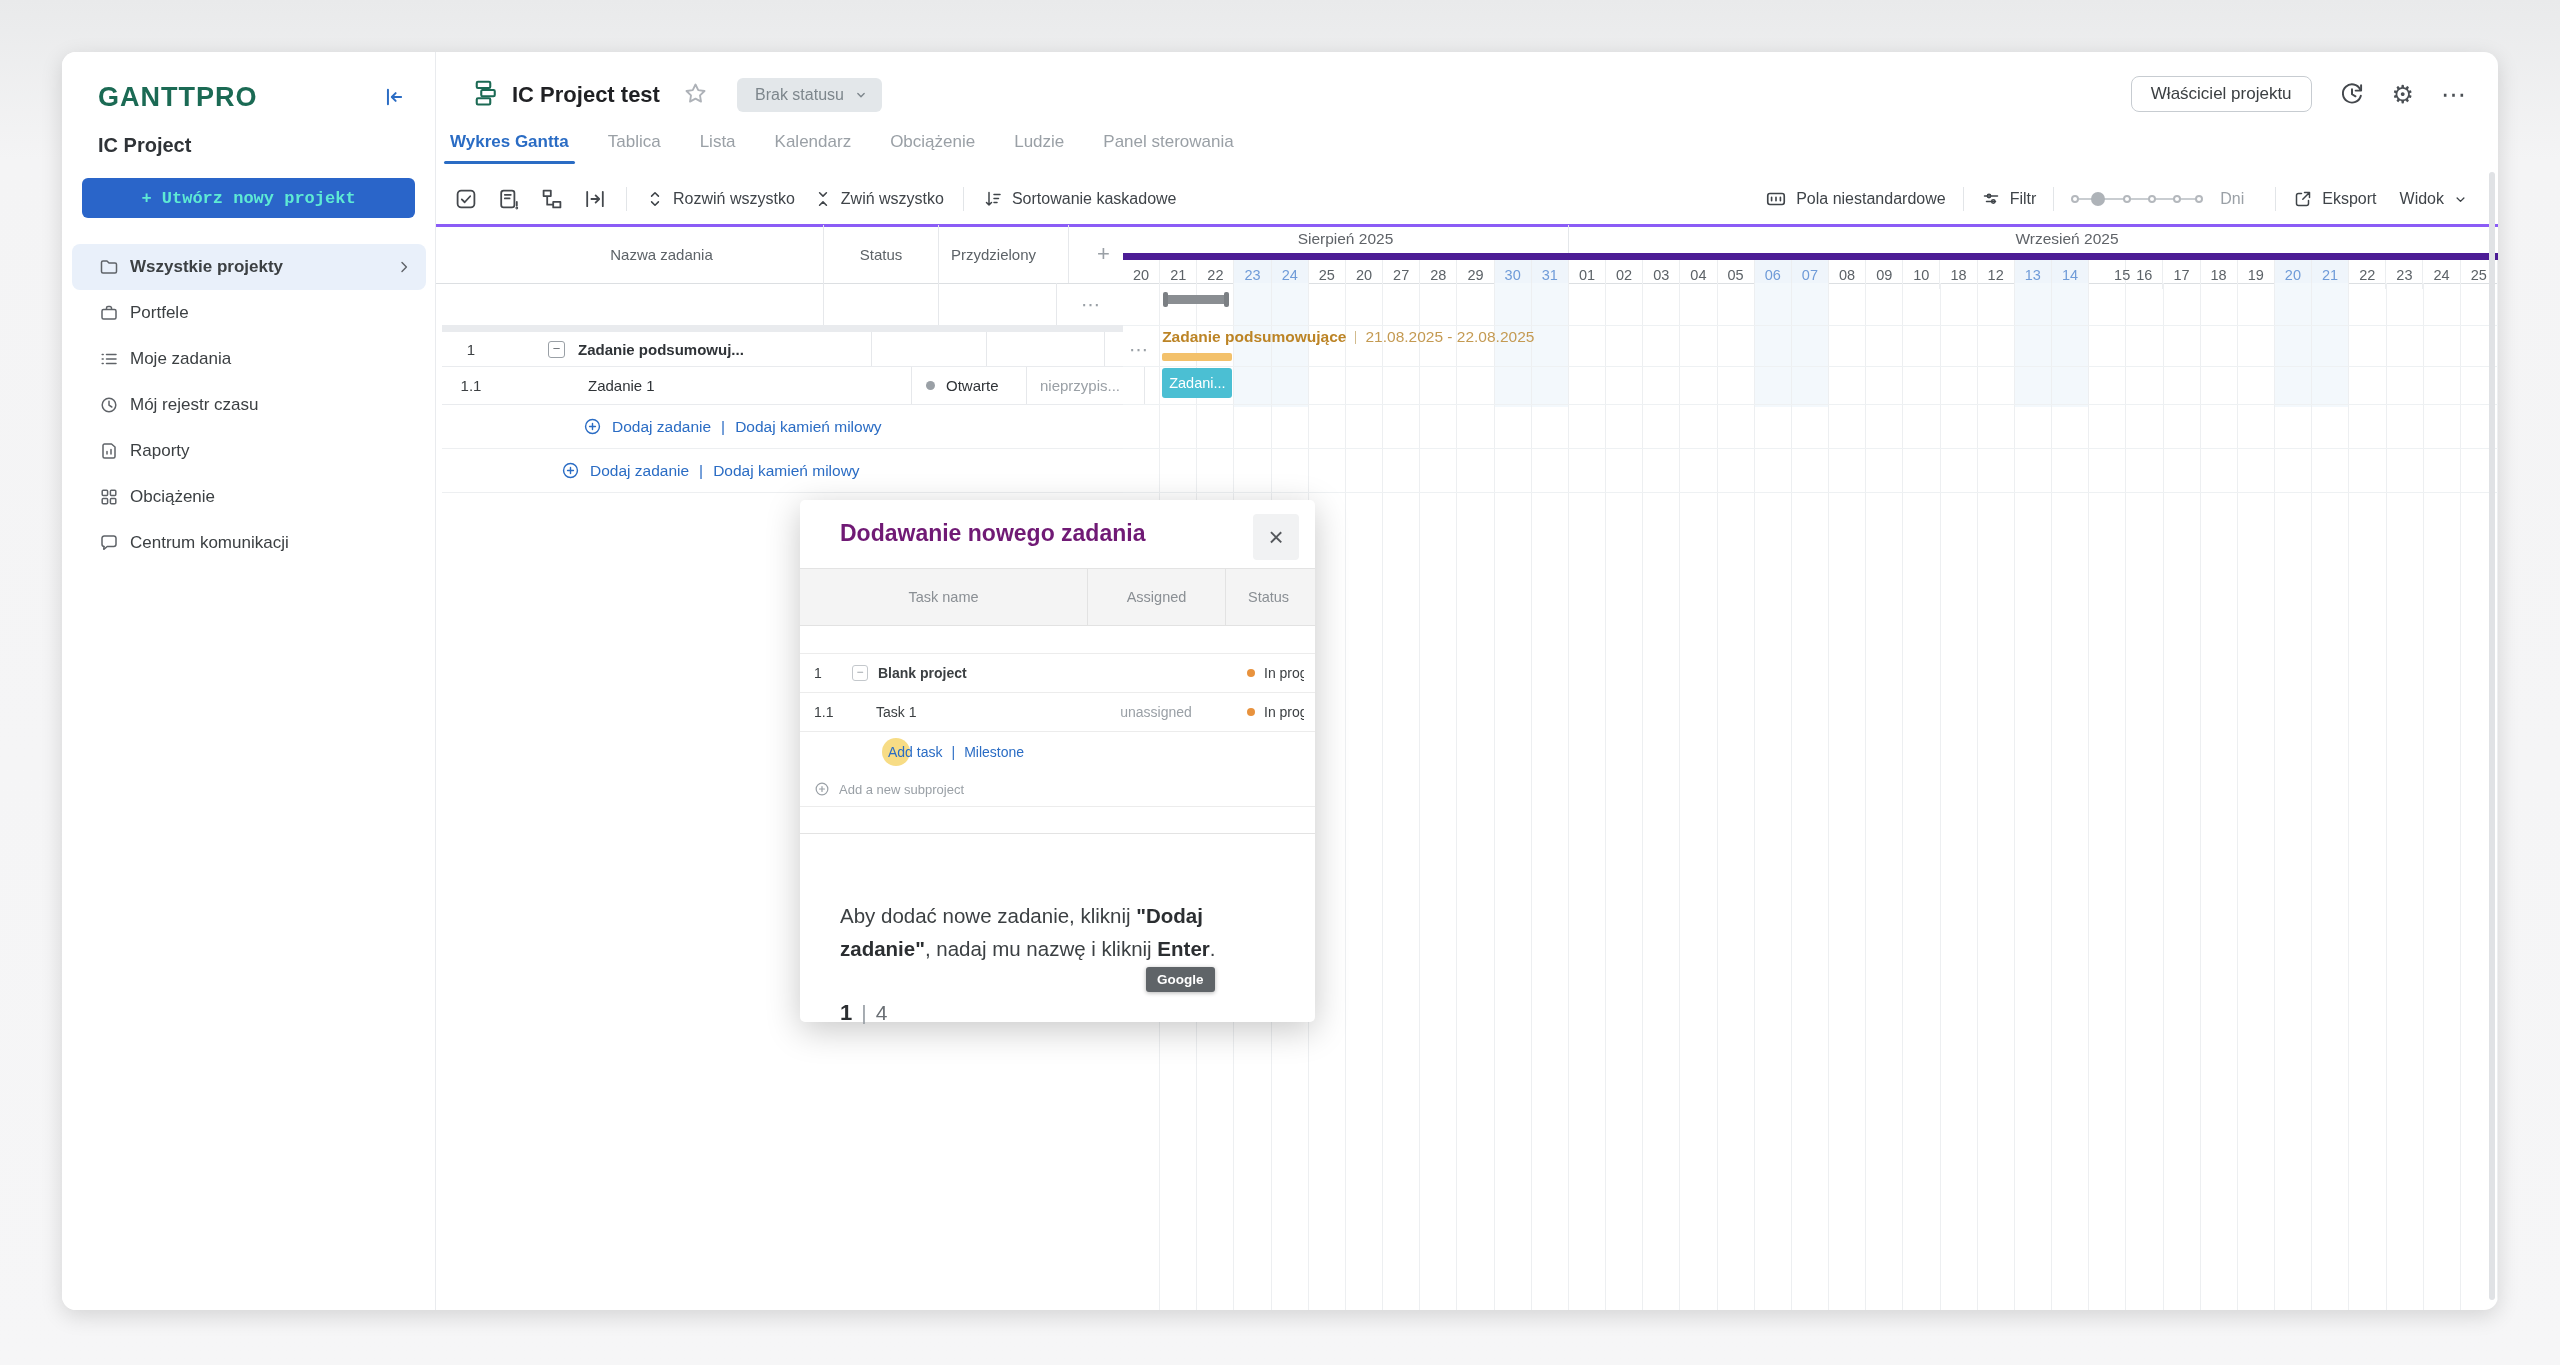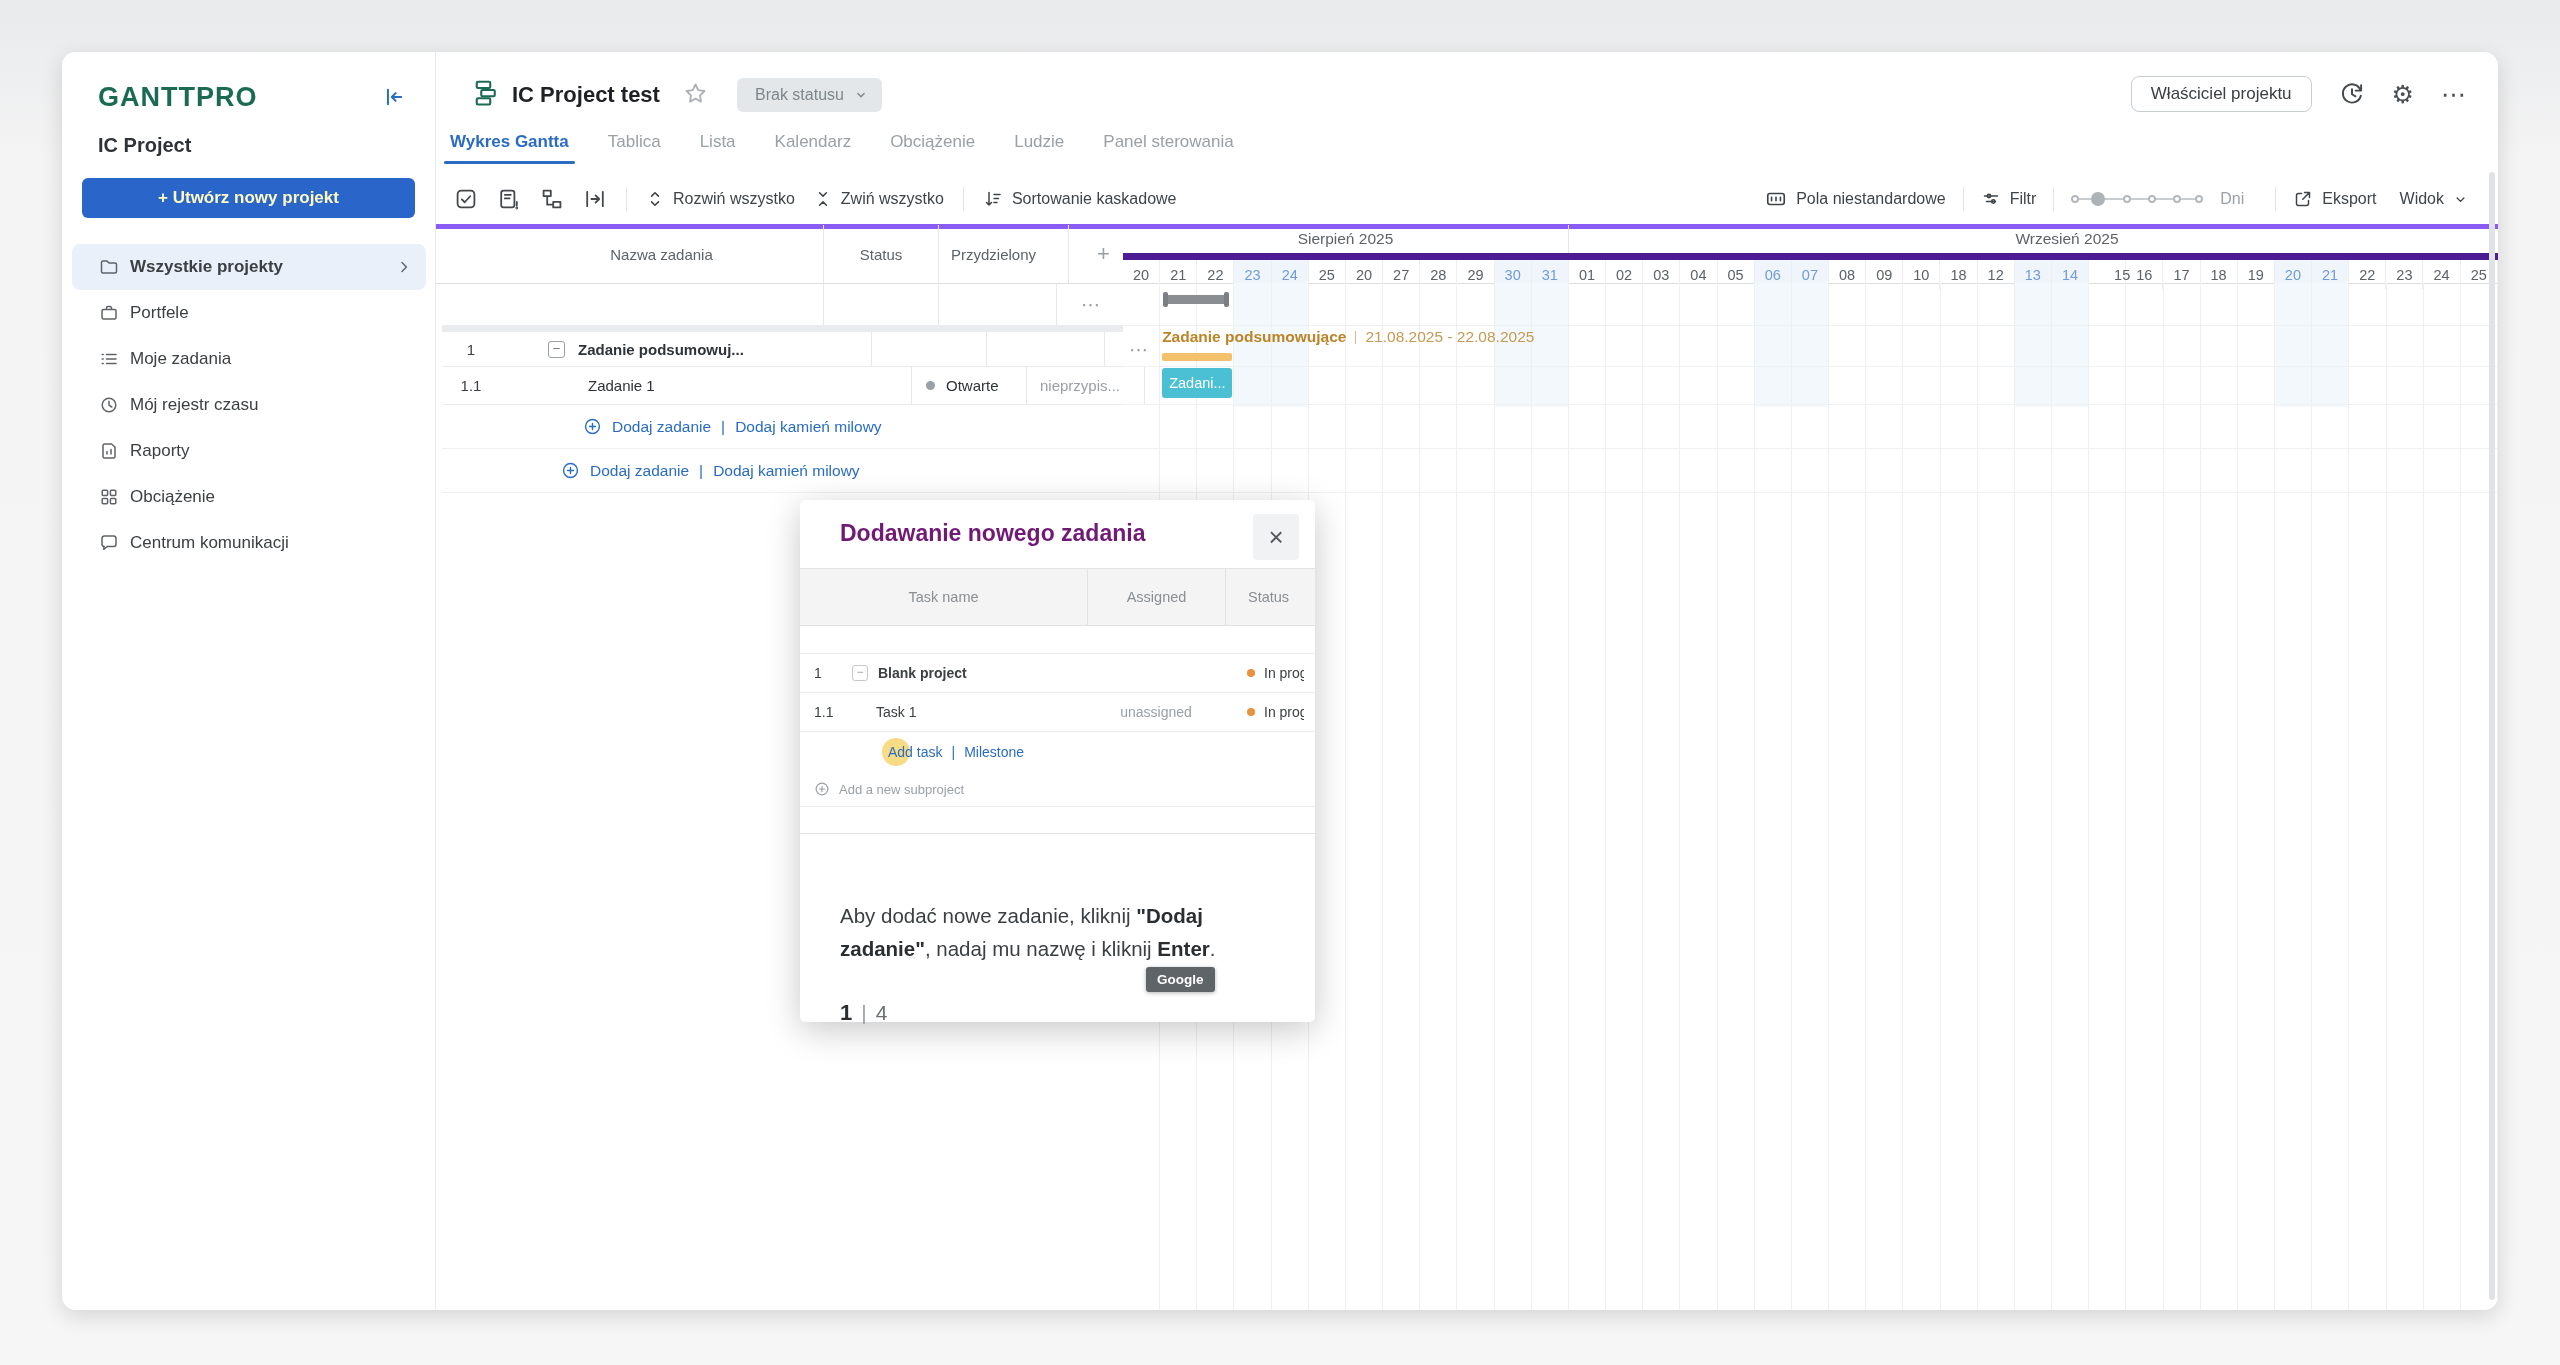--- a/index.html
+++ b/index.html
@@ -8,22 +8,22 @@
   .window{position:absolute;left:62px;top:52px;width:2436px;height:1258px;background:#fff;
           border-radius:14px;box-shadow:0 6px 22px rgba(0,0,0,.14);overflow:hidden;}
   svg{display:block;}
   .ic{color:#5f6368;}
 
   
   .sidebar{position:absolute;left:0;top:0;width:373px;height:100%;background:#fff;border-right:1px solid #e9ebee;}
   .logo{position:absolute;left:36px;top:30px;font-size:27px;font-weight:bold;letter-spacing:1px;color:#1b6a54;}
   .collapse-btn{position:absolute;right:30px;top:34px;color:#2a6cc4;cursor:pointer;}
   .workspace{position:absolute;left:36px;top:82px;font-size:20px;font-weight:bold;color:#2f3337;}
-  .create-btn{position:absolute;left:20px;top:126px;width:333px;height:40px;background:#2a65c9;color:#fef9c3;
-              border:none;border-radius:6px;font-size:17px;font-weight:bold;cursor:pointer;font-family:Liberation Sans, sans-serif;}
+  .create-btn{position:absolute;left:20px;top:126px;width:333px;height:40px;background:#2a65c9;color:#5eead4;
+              border:none;border-radius:6px;font-size:17px;font-weight:bold;cursor:pointer;font-family:Liberation Mono, monospace;}
   .nav{position:absolute;left:10px;top:192px;right:9px;}
   .nav-item{height:46px;display:flex;align-items:center;gap:11px;padding:0 14px 0 27px;border-radius:8px;
             font-size:17px;color:#3c4043;cursor:pointer;}
   .nav-item.selected{background:#e9f0fa;font-weight:bold;}
   .nav-item .spacer{flex:1;}
 
   
   .main{position:absolute;left:374px;top:0;right:0;bottom:0;}
   .proj-icon{position:absolute;left:34px;top:26px;color:#1b6a54;}
   .proj-title{position:absolute;left:76px;top:30px;font-size:22px;font-weight:bold;color:#202124;}
@@ -33,21 +33,21 @@
   .hdr-right{position:absolute;right:32px;top:24px;display:flex;align-items:center;gap:27px;}
   .owner-btn{height:36px;border:1px solid #c7ccd1;border-radius:8px;background:#fff;padding:0 19px;
              font-size:17px;color:#3c4043;font-family:inherit;cursor:pointer;}
   .glyph-btn{font-size:25px;color:#4a4f54;cursor:pointer;line-height:1;}
 
   .tabs{position:absolute;left:14px;top:80px;display:flex;gap:39px;}
   .tab{font-size:17px;color:#9aa0a6;padding-bottom:12px;cursor:pointer;position:relative;}
   .tab.active{color:#2a6cc4;font-weight:bold;}
   .tab.active::after{content:"";position:absolute;left:-6px;right:-6px;bottom:0;height:3px;background:#2a6cc4;border-radius:2px;}
 
-  .toolbar{position:absolute;left:0;top:122px;right:0;height:50px;border-bottom:5px solid #8b5cf6;}
+  .toolbar{position:absolute;left:0;top:122px;right:0;height:50px;border-bottom:3px solid #8b5cf6;}
   .tb-left{position:absolute;left:18px;top:0;height:50px;display:flex;align-items:center;gap:19px;}
   .tb-right{position:absolute;right:30px;top:0;height:50px;display:flex;align-items:center;gap:17px;}
   .tb-item{display:flex;align-items:center;gap:9px;font-size:16px;color:#3f4449;cursor:pointer;white-space:nowrap;}
   .tb-div{width:1px;height:24px;background:#e2e5e8;}
   .icon-btn{cursor:pointer;color:#44484d;}
   .slider{display:flex;align-items:center;position:relative;width:132px;height:16px;cursor:pointer;}
   .slider .track{position:absolute;left:2px;right:2px;top:7px;height:2px;background:#c9cdd1;}
   .slider .dot{position:absolute;top:4px;width:8px;height:8px;border:2px solid #b4b8bd;border-radius:50%;background:#fff;box-sizing:border-box;}
   .slider .dot.big{width:14px;height:14px;top:1px;background:#aeb3b8;border:none;}
   .muted{color:#9aa0a6;}

